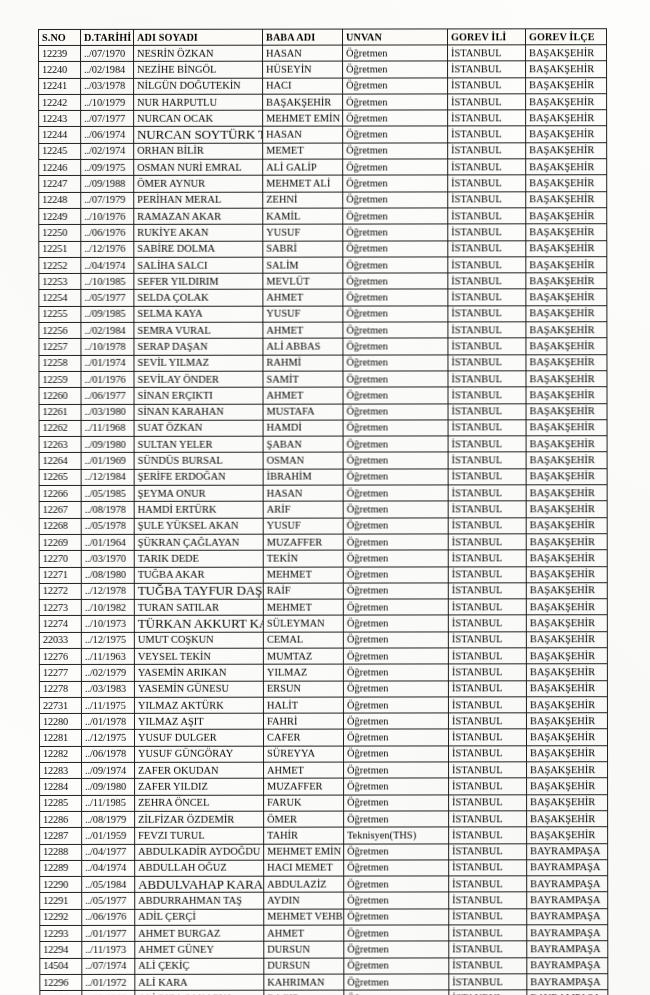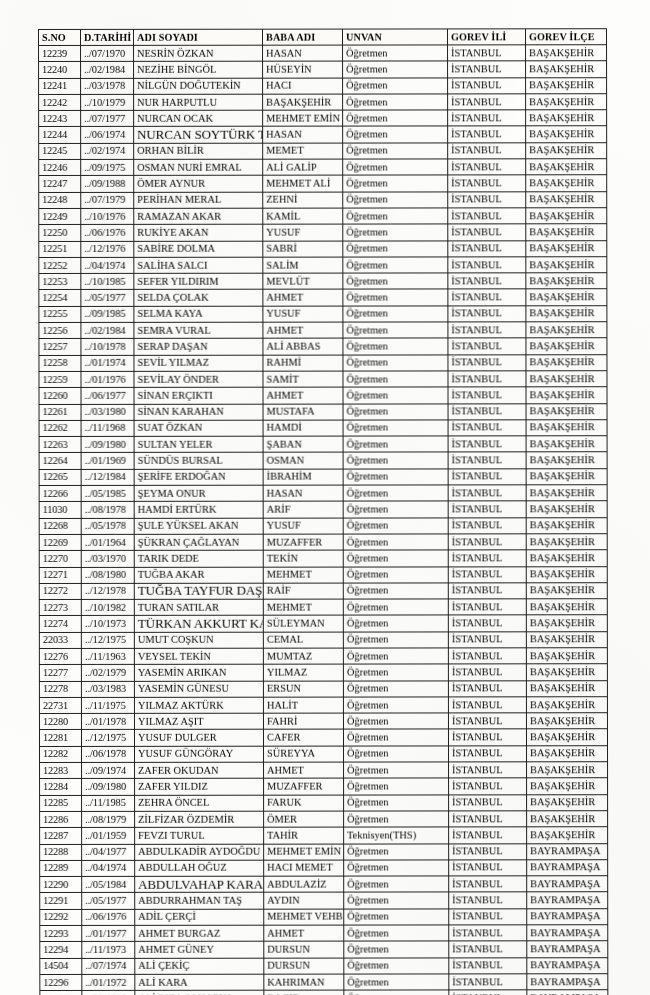--- a/index.html
+++ b/index.html
@@ -366,21 +366,21 @@
           <tr>
             <td class="sno">12266</td>
             <td class="date">../05/1985</td>
             <td class="name">ŞEYMA ONUR</td>
             <td class="father">HASAN</td>
             <td class="title">Öğretmen</td>
             <td class="prov">İSTANBUL</td>
             <td class="dist">BAŞAKŞEHİR</td>
           </tr>
           <tr>
-            <td class="sno">11030</td>
+            <td class="sno">12267</td>
             <td class="date">../08/1978</td>
             <td class="name">HAMDİ ERTÜRK</td>
             <td class="father">ARİF</td>
             <td class="title">Öğretmen</td>
             <td class="prov">İSTANBUL</td>
             <td class="dist">BAŞAKŞEHİR</td>
           </tr>
           <tr>
             <td class="sno">12268</td>
             <td class="date">../05/1978</td>

